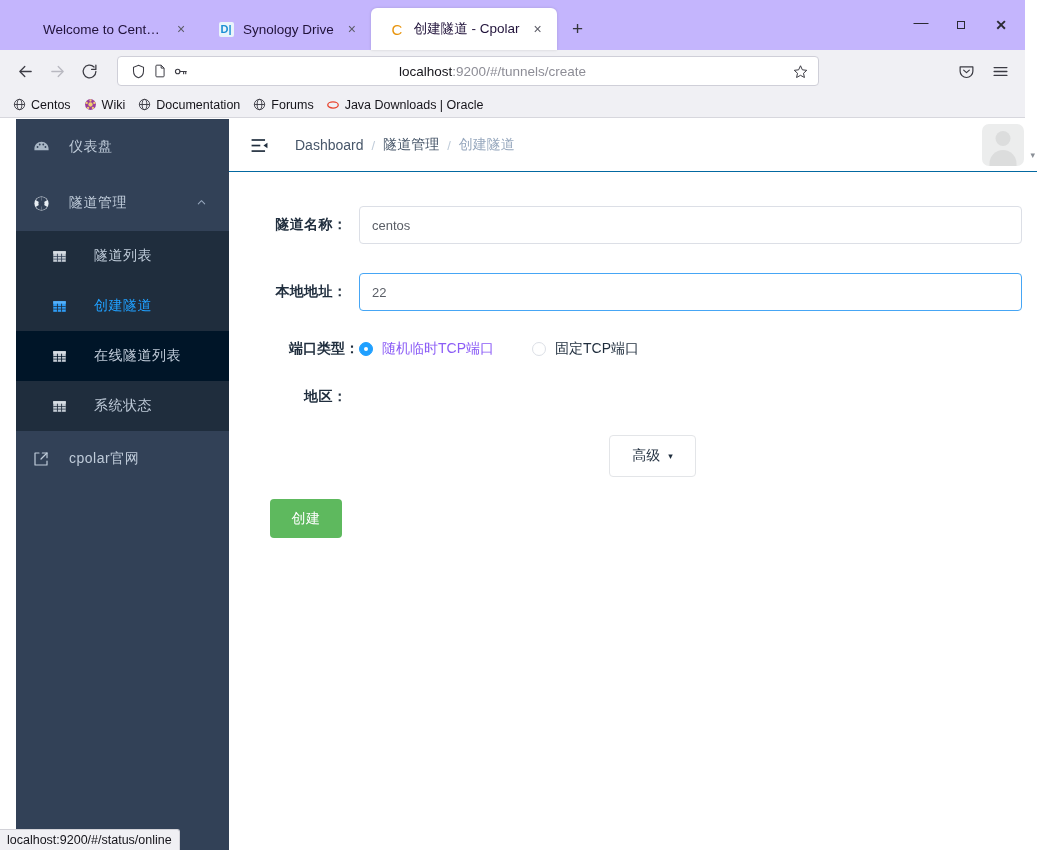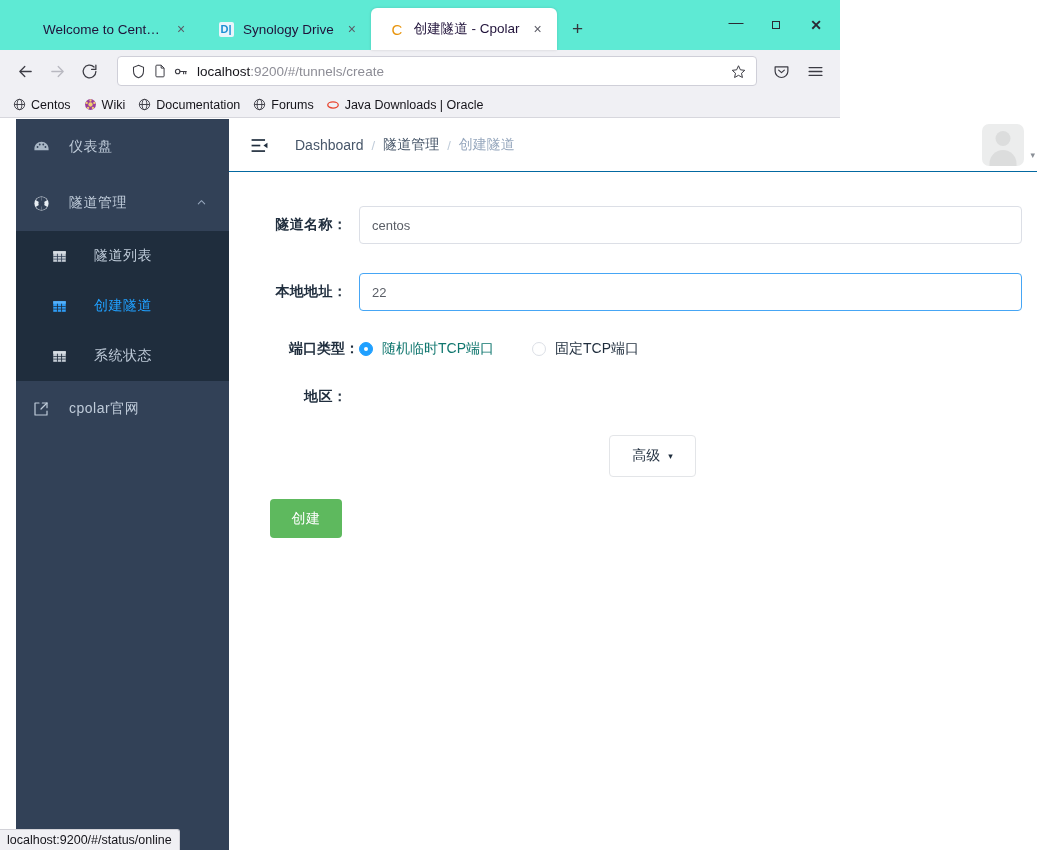--- a/index.html
+++ b/index.html
@@ -5,21 +5,21 @@
   * { box-sizing: border-box; margin: 0; padding: 0; }
   html, body {
     width: 1037px; height: 850px;
     font-family: "Liberation Sans", sans-serif;
     background: #ffffff;
     overflow: hidden;
   }
   body { position: relative; }
 
   
-  .browser-chrome { background: #5eead4; width: 840px; }
+  .browser-chrome { background: #c4b5fd; width: 1025px; }
 
   .tabstrip {
     height: 50px;
     display: flex;
     align-items: flex-end;
     padding: 0 0 0 0;
     position: relative;
   }
   .tabs-wrap { display: flex; align-items: flex-end; height: 50px; flex: 1; }
 
@@ -97,20 +97,21 @@
     flex: 1;
     height: 30px;
     background: #ffffff;
     border: 1px solid #cfcfd8;
     border-radius: 4px;
     display: flex;
     align-items: center;
     padding: 0 6px 0 10px;
     margin: 0 8px 0 12px;
     max-width: 702px;
+    text-align: center;
   }
   .urlbar .ic { width: 21px; height: 18px; display: flex; align-items: center; justify-content: center; color: #3c3c44; flex: 0 0 auto; }
   .url-text {
     flex: 1; font-size: 13.5px; color: #8d8d96; margin-left: 6px;
     white-space: nowrap; overflow: hidden;
   }
   .url-text b { color: #15141a; font-weight: normal; }
   .star-btn { width: 24px; height: 24px; display:flex; align-items:center; justify-content:center; color:#3c3c44; }
 
   .nav-right { display: flex; align-items: center; gap: 2px; margin-left: auto; }
@@ -245,21 +246,21 @@
   }
   .radio { display: flex; align-items: center; gap: 9px; margin-right: 38px; font-size: 14px; }
   .radio .dot {
     width: 14px; height: 14px; border-radius: 50%;
     border: 1px solid #dcdfe6; background: #fff;
     display: flex; align-items: center; justify-content: center;
     flex: 0 0 auto;
   }
   .radio.checked .dot { border-color: #20a0ff; background: #20a0ff; }
   .radio.checked .dot::after { content:""; width: 4px; height: 4px; border-radius:50%; background:#fff; }
-  .radio.checked .r-txt { color: #0f766e; }
+  .radio.checked .r-txt { color: #8b5cf6; }
   .r-txt { color: #1f2d3d; }
 
   .adv-row { display: flex; margin-bottom: 22px; }
   .adv-btn {
     margin-left: 358px;
     width: 87px; height: 42px;
     border: 1px solid #e3e5e8; border-radius: 4px;
     background: #fff;
     display: flex; align-items: center; justify-content: center;
     gap: 8px;
@@ -512,20 +513,33 @@
               <line x1="2" y1="12" x2="22" y2="12" stroke="#1f2d3d" stroke-width="1.2"></line>
               <line x1="2" y1="16.2" x2="22" y2="16.2" stroke="#1f2d3d" stroke-width="1.2"></line>
             </svg>
         </span>
         <span class="s-label">创建隧道</span>
       </div>
     </div>
 
 
     <div>
+      <div class="sub-item active-dark">
+        <span class="s-ic">
+          <svg width="15" height="15" viewBox="0 0 24 24">
+              <rect x="2" y="3.5" width="20" height="17" fill="#c3cbd4"></rect>
+              <rect x="2" y="3.5" width="20" height="4" fill="#d8dee4"></rect>
+              <line x1="8.7" y1="7.5" x2="8.7" y2="20.5" stroke="#001528" stroke-width="1.4"></line>
+              <line x1="15.3" y1="7.5" x2="15.3" y2="20.5" stroke="#001528" stroke-width="1.4"></line>
+              <line x1="2" y1="12" x2="22" y2="12" stroke="#001528" stroke-width="1.2"></line>
+              <line x1="2" y1="16.2" x2="22" y2="16.2" stroke="#001528" stroke-width="1.2"></line>
+            </svg>
+        </span>
+        <span class="s-label">在线隧道列表</span>
+      </div>
       <div class="sub-item" style="background:#1f2d3d;">
         <span class="s-ic">
           <svg width="15" height="15" viewBox="0 0 24 24">
               <rect x="2" y="3.5" width="20" height="17" fill="#c3cbd4"></rect>
               <rect x="2" y="3.5" width="20" height="4" fill="#d8dee4"></rect>
               <line x1="8.7" y1="7.5" x2="8.7" y2="20.5" stroke="#1f2d3d" stroke-width="1.4"></line>
               <line x1="15.3" y1="7.5" x2="15.3" y2="20.5" stroke="#1f2d3d" stroke-width="1.4"></line>
               <line x1="2" y1="12" x2="22" y2="12" stroke="#1f2d3d" stroke-width="1.2"></line>
               <line x1="2" y1="16.2" x2="22" y2="16.2" stroke="#1f2d3d" stroke-width="1.2"></line>
             </svg>

